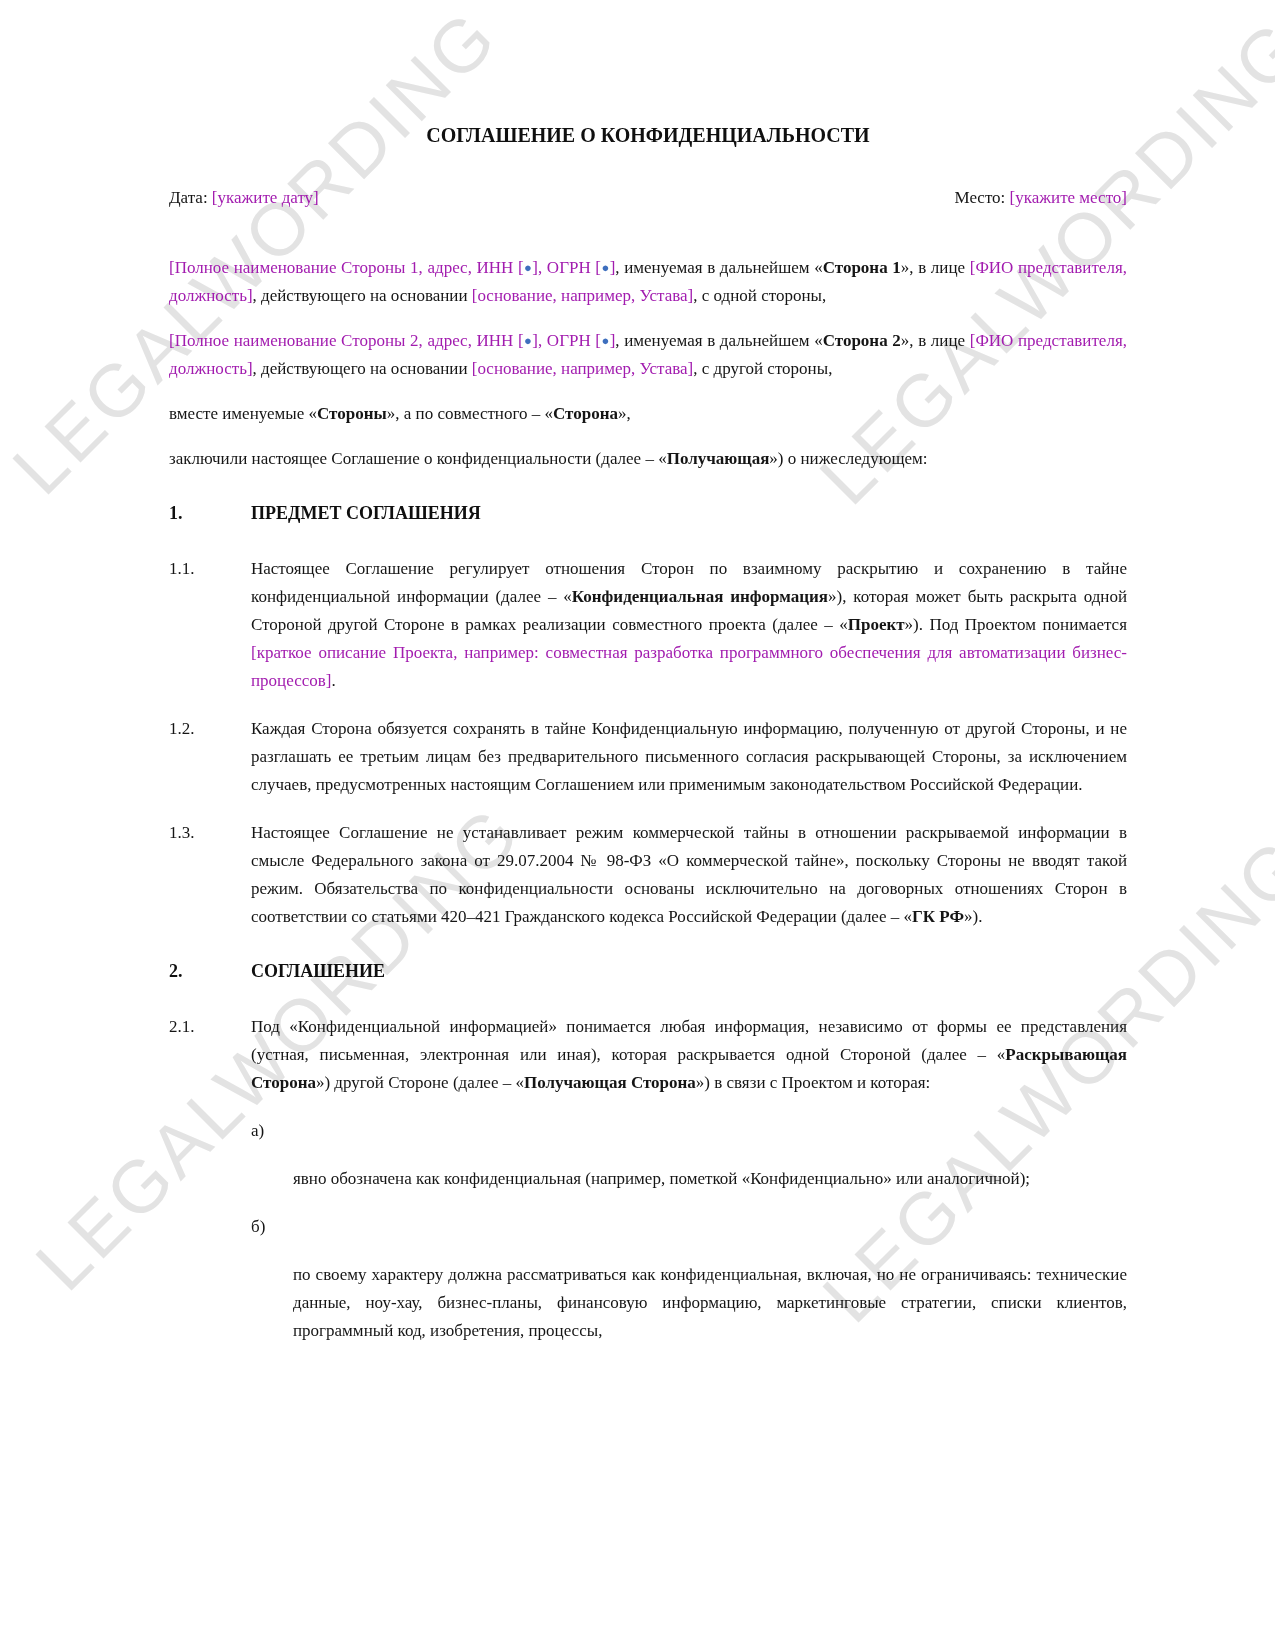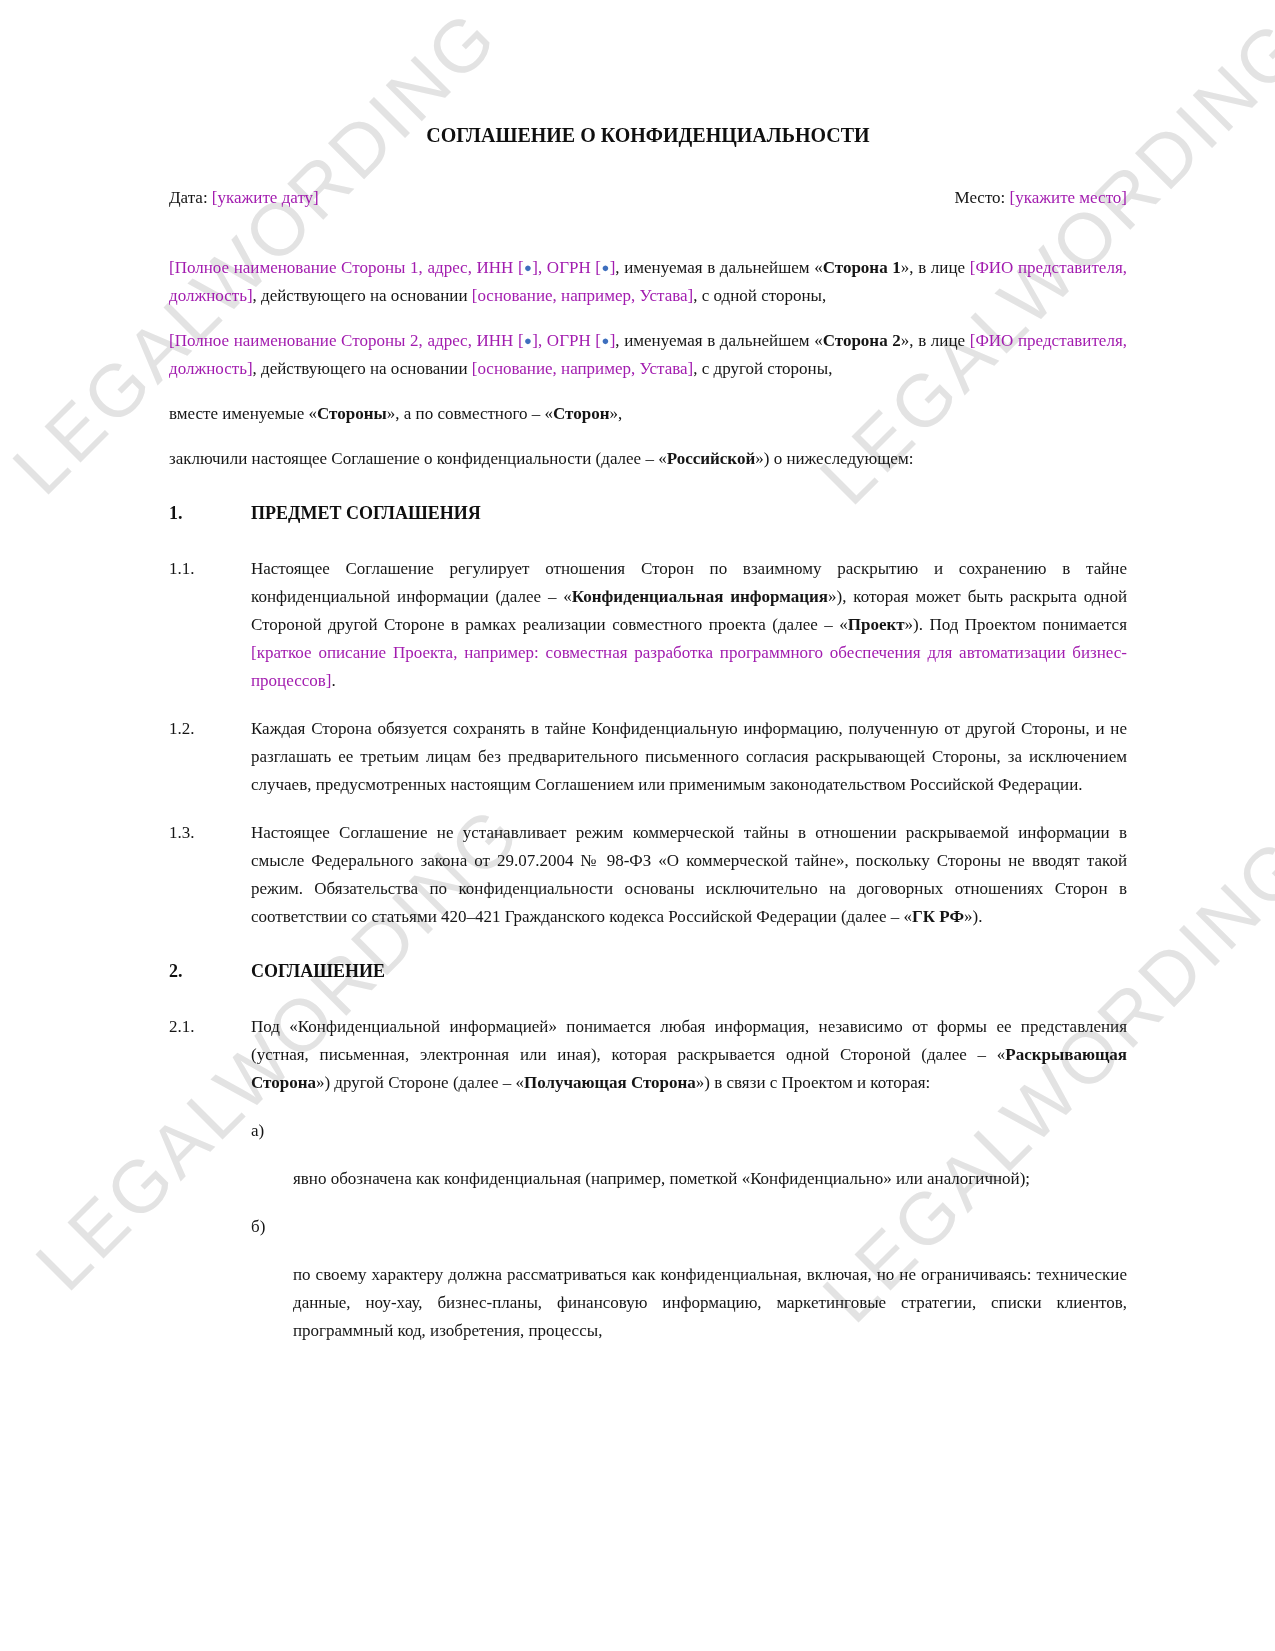--- a/index.html
+++ b/index.html
@@ -86,22 +86,22 @@
   <div class="title">СОГЛАШЕНИЕ О КОНФИДЕНЦИАЛЬНОСТИ</div>
 
   <div class="meta-row">
     <span><span class="seg seg-n">Дата: </span><span class="seg seg-blue">[укажите дату]</span></span>
     <span><span class="seg seg-n">Место: </span><span class="seg seg-blue">[укажите место]</span></span>
   </div>
 
   <div id="preamble">
       <p class="para just"><span class="seg seg-blue">[Полное наименование Стороны 1, адрес, ИНН [</span><span class="seg seg-dot">●</span><span class="seg seg-blue">], ОГРН [</span><span class="seg seg-dot">●</span><span class="seg seg-blue">]</span><span class="seg seg-n">, именуемая в дальнейшем «</span><span class="seg seg-b">Сторона 1</span><span class="seg seg-n">», в лице </span><span class="seg seg-blue">[ФИО представителя, должность]</span><span class="seg seg-n">, действующего на основании </span><span class="seg seg-blue">[основание, например, Устава]</span><span class="seg seg-n">, с одной стороны,</span></p>
       <p class="para just"><span class="seg seg-blue">[Полное наименование Стороны 2, адрес, ИНН [</span><span class="seg seg-dot">●</span><span class="seg seg-blue">], ОГРН [</span><span class="seg seg-dot">●</span><span class="seg seg-blue">]</span><span class="seg seg-n">, именуемая в дальнейшем «</span><span class="seg seg-b">Сторона 2</span><span class="seg seg-n">», в лице </span><span class="seg seg-blue">[ФИО представителя, должность]</span><span class="seg seg-n">, действующего на основании </span><span class="seg seg-blue">[основание, например, Устава]</span><span class="seg seg-n">, с другой стороны,</span></p>
-      <p class="para"><span class="seg seg-n">вместе именуемые «</span><span class="seg seg-b">Стороны</span><span class="seg seg-n">», а по совместного – «</span><span class="seg seg-b">Сторон</span><span class="seg seg-n">»,</span></p>
-      <p class="para just"><span class="seg seg-n">заключили настоящее Соглашение о конфиденциальности (далее – «</span><span class="seg seg-b">Российской</span><span class="seg seg-n">») о нижеследующем:</span></p>
+      <p class="para"><span class="seg seg-n">вместе именуемые «</span><span class="seg seg-b">Стороны</span><span class="seg seg-n">», а по совместного – «</span><span class="seg seg-b">Сторона</span><span class="seg seg-n">»,</span></p>
+      <p class="para just"><span class="seg seg-n">заключили настоящее Соглашение о конфиденциальности (далее – «</span><span class="seg seg-b">Получающая</span><span class="seg seg-n">») о нижеследующем:</span></p>
     </div>
   <div id="sections">
       <div class="sec-heading">
         <span class="num">1.</span>
         <span>ПРЕДМЕТ СОГЛАШЕНИЯ</span>
       </div>
       <div class="item">
         <span class="num">1.1.</span>
         <div class="body just"><span class="seg seg-n">Настоящее Соглашение регулирует отношения Сторон по взаимному раскрытию и сохранению в тайне конфиденциальной информации (далее – «</span><span class="seg seg-b">Конфиденциальная информация</span><span class="seg seg-n">»), которая может быть раскрыта одной Стороной другой Стороне в рамках реализации совместного проекта (далее – «</span><span class="seg seg-b">Проект</span><span class="seg seg-n">»). Под Проектом понимается </span><span class="seg seg-blue">[краткое описание Проекта, например: совместная разработка программного обеспечения для автоматизации бизнес-процессов]</span><span class="seg seg-n">.</span></div>
       </div>

